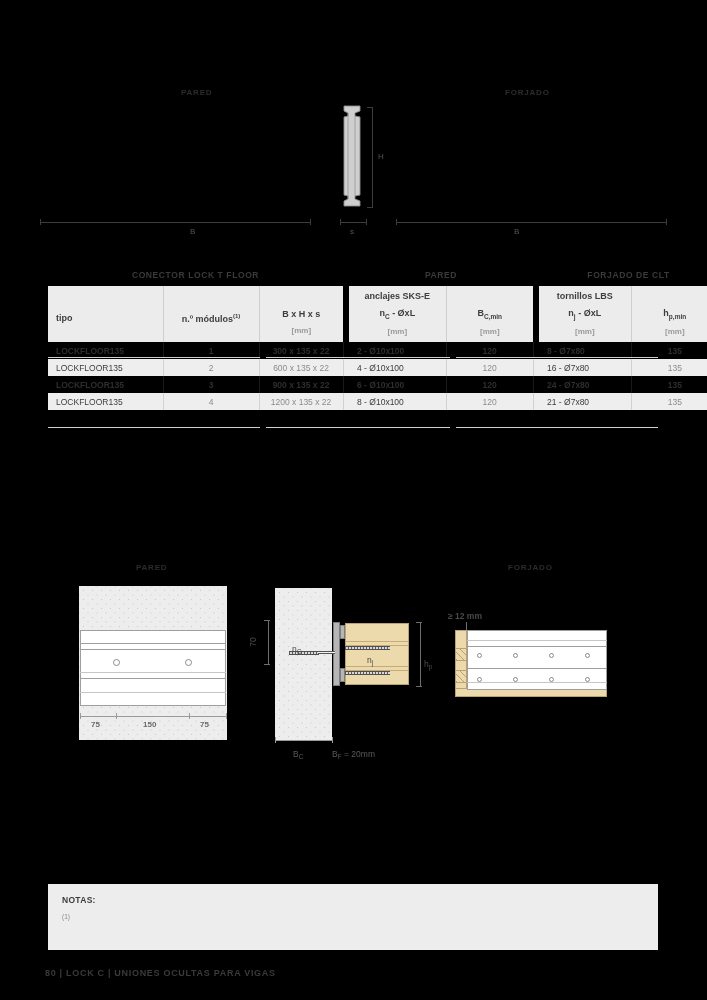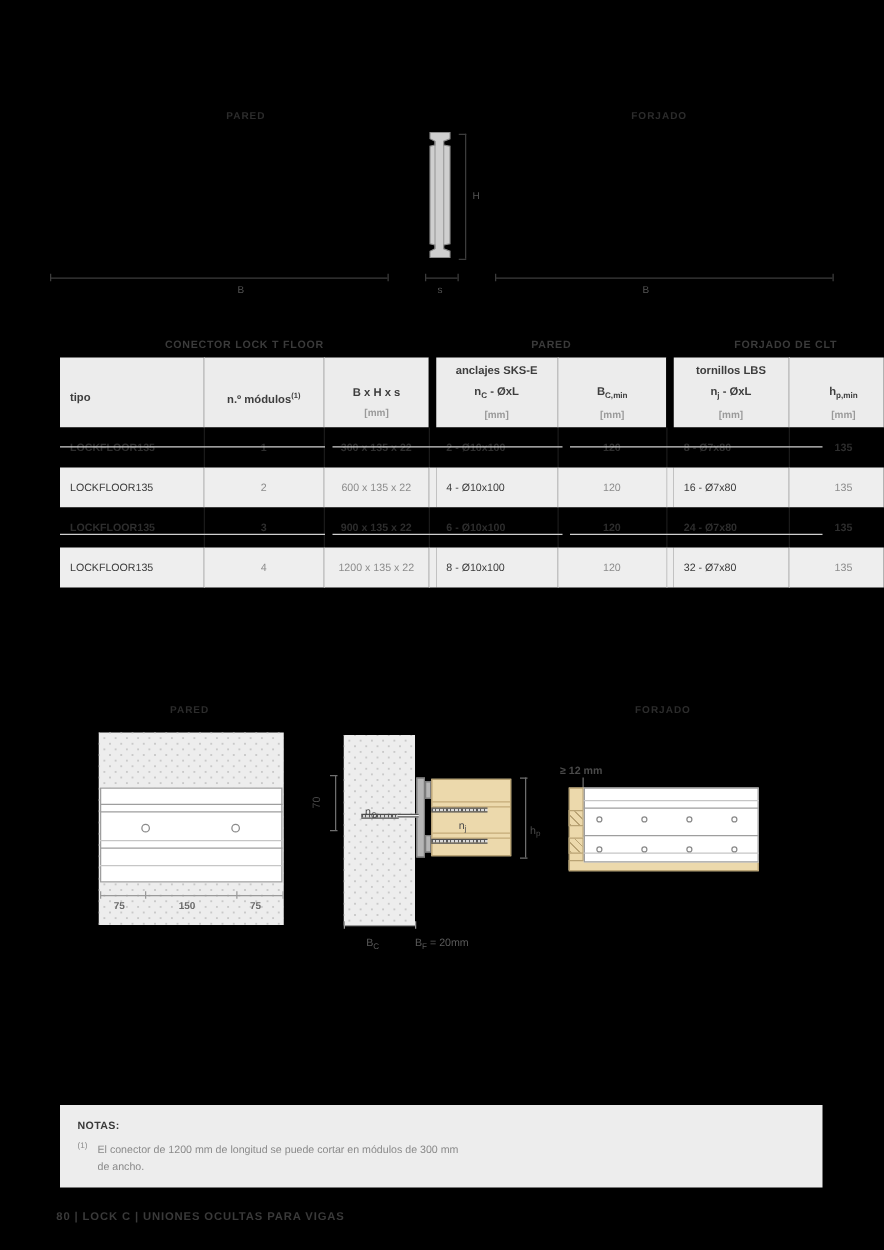--- a/index.html
+++ b/index.html
@@ -132,21 +132,21 @@
     margin-bottom: 7px;
   }
   .sub-head .unit {
     display: block;
     color: #9a9a9a;
     font-size: 8px;
   }
   .sub-head.tipo-cell { text-align: left; padding-left: 8px; }
 
   tbody tr td {
-    height: 32px;
+    height: 17px;
     text-align: center;
     vertical-align: middle;
     font-size: 8.5px;
     border-left: 1px solid #d2d2d2;
   }
   tbody tr td.first { border-left: none; text-align: left; padding-left: 8px; }
   tbody tr.odd td {
     background: #000000;
     color: #2e2e2e;
     font-weight: bold;
@@ -426,21 +426,21 @@
         <td>135</td>
       </tr>
       <tr class="even">
         <td class="first">LOCKFLOOR135</td>
         <td>4</td>
         <td>1200 x 135 x 22</td>
         <td class="grp-gap"></td>
         <td class="first">8 - Ø10x100</td>
         <td>120</td>
         <td class="grp-gap"></td>
-        <td class="first">32 - Ø7x80</td>
+        <td class="first">21 - Ø7x80</td>
         <td>135</td>
       </tr>
     </tbody>
   </table>
   <div class="tbl-toprule" style="left:48px; top:357px; width:212px;"></div>
   <div class="tbl-toprule" style="left:266px; top:357px; width:184px;"></div>
   <div class="tbl-toprule" style="left:456px; top:357px; width:202px;"></div>
   <div class="tbl-toprule" style="left:48px; top:427px; width:212px;"></div>
   <div class="tbl-toprule" style="left:266px; top:427px; width:184px;"></div>
   <div class="tbl-toprule" style="left:456px; top:427px; width:202px;"></div>
@@ -535,17 +535,16 @@
 
     <div class="hole sm" style="left:477px; top:677px;"></div>
     <div class="hole sm" style="left:513px; top:677px;"></div>
     <div class="hole sm" style="left:549px; top:677px;"></div>
     <div class="hole sm" style="left:585px; top:677px;"></div>
   </div>
 
   <div class="notes-box" style="left:48px; top:884px; width:610px; height:66px;"></div>
   <div class="notes-title" style="left:62px; top:895px;">NOTAS:</div>
   <div class="notes-sup" style="left:62px; top:913px;">(1)</div>
-  <div class="notes-body" style="left:78px; top:913px;">El conector de 1200 mm de longitud se puede cortar en módulos de 300 mm de ancho.</div>
 
   <div class="footer" style="left:45px; top:968px;">80  |  LOCK C  |  UNIONES OCULTAS PARA VIGAS</div>
 
 </div>
 
 </body></html>

